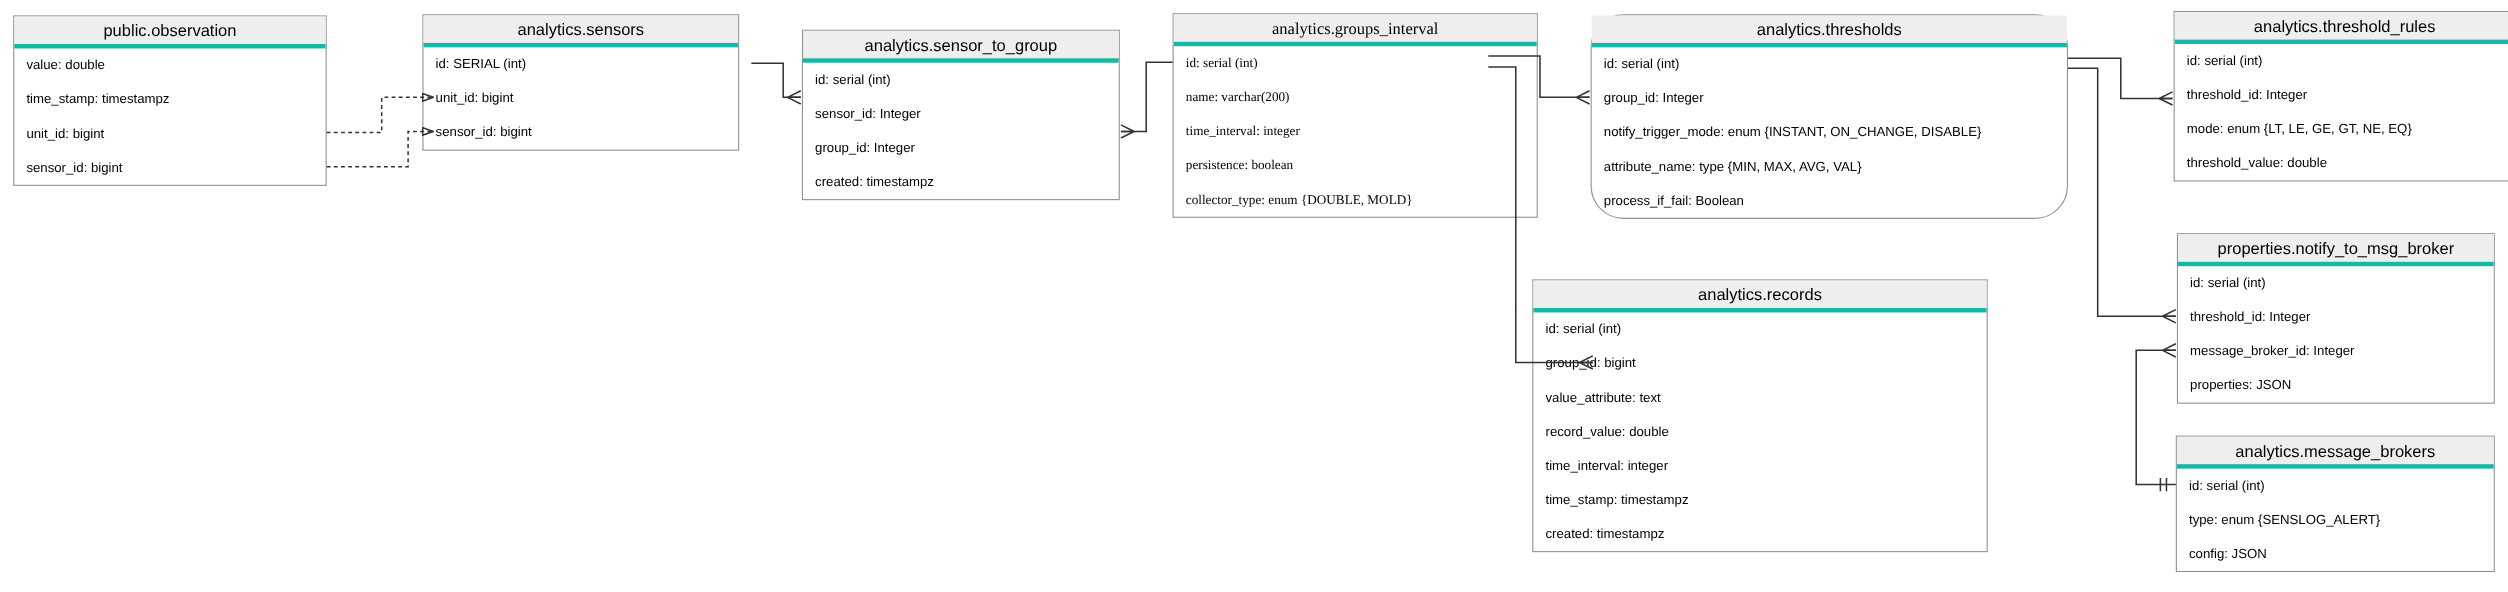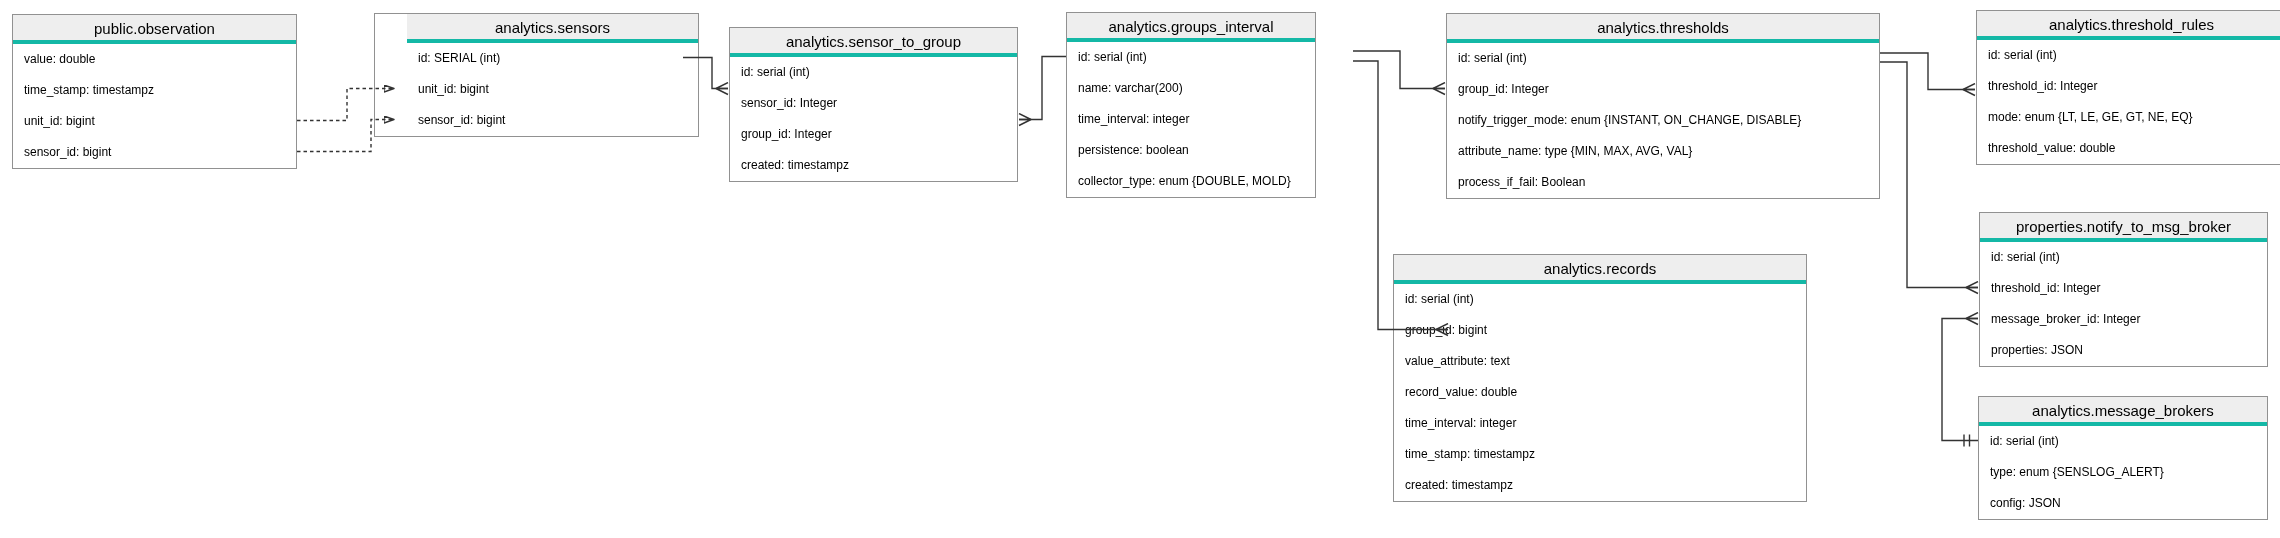--- a/index.html
+++ b/index.html
@@ -16,24 +16,24 @@
     border-bottom:4px solid #14b8a6;text-align:center;
     font-size:15px;color:#000000;box-sizing:border-box;
     white-space:nowrap;overflow:hidden;
   }
   .tbl-row{
     height:31px;line-height:31px;padding-left:11px;
     font-size:12px;color:#000000;white-space:nowrap;overflow:hidden;
   }
   
   .t-observation{left:12px;top:14px;width:285px;}
-  .t-sensors{left:374px;top:13px;width:325px;padding-left:32px;}
+  .t-sensors{left:384px;top:13px;width:288px;}
   .t-sensor-to-group{left:729px;top:27px;width:289px;}
-  .t-groups-interval{left:1066px;top:12px;width:250px;}
-  .t-thresholds{left:1446px;top:13px;width:434px;}
+  .t-groups-interval{left:1066px;top:12px;width:332px;font-family:Liberation Serif, serif;}
+  .t-thresholds{left:1446px;top:13px;width:434px;border-radius:30px;}
   .t-threshold-rules{left:1976px;top:10px;width:311px;}
   .t-records{left:1393px;top:254px;width:414px;}
   .t-notify{left:1979px;top:212px;width:289px;}
   .t-brokers{left:1978px;top:396px;width:290px;}
   .wires{position:absolute;left:0;top:0;}
   .wires path{fill:none;stroke:#333333;stroke-width:1.4;}
   .wires path.dashed{stroke-dasharray:3.5 3;}
 </style>
 </head>
 <body>

